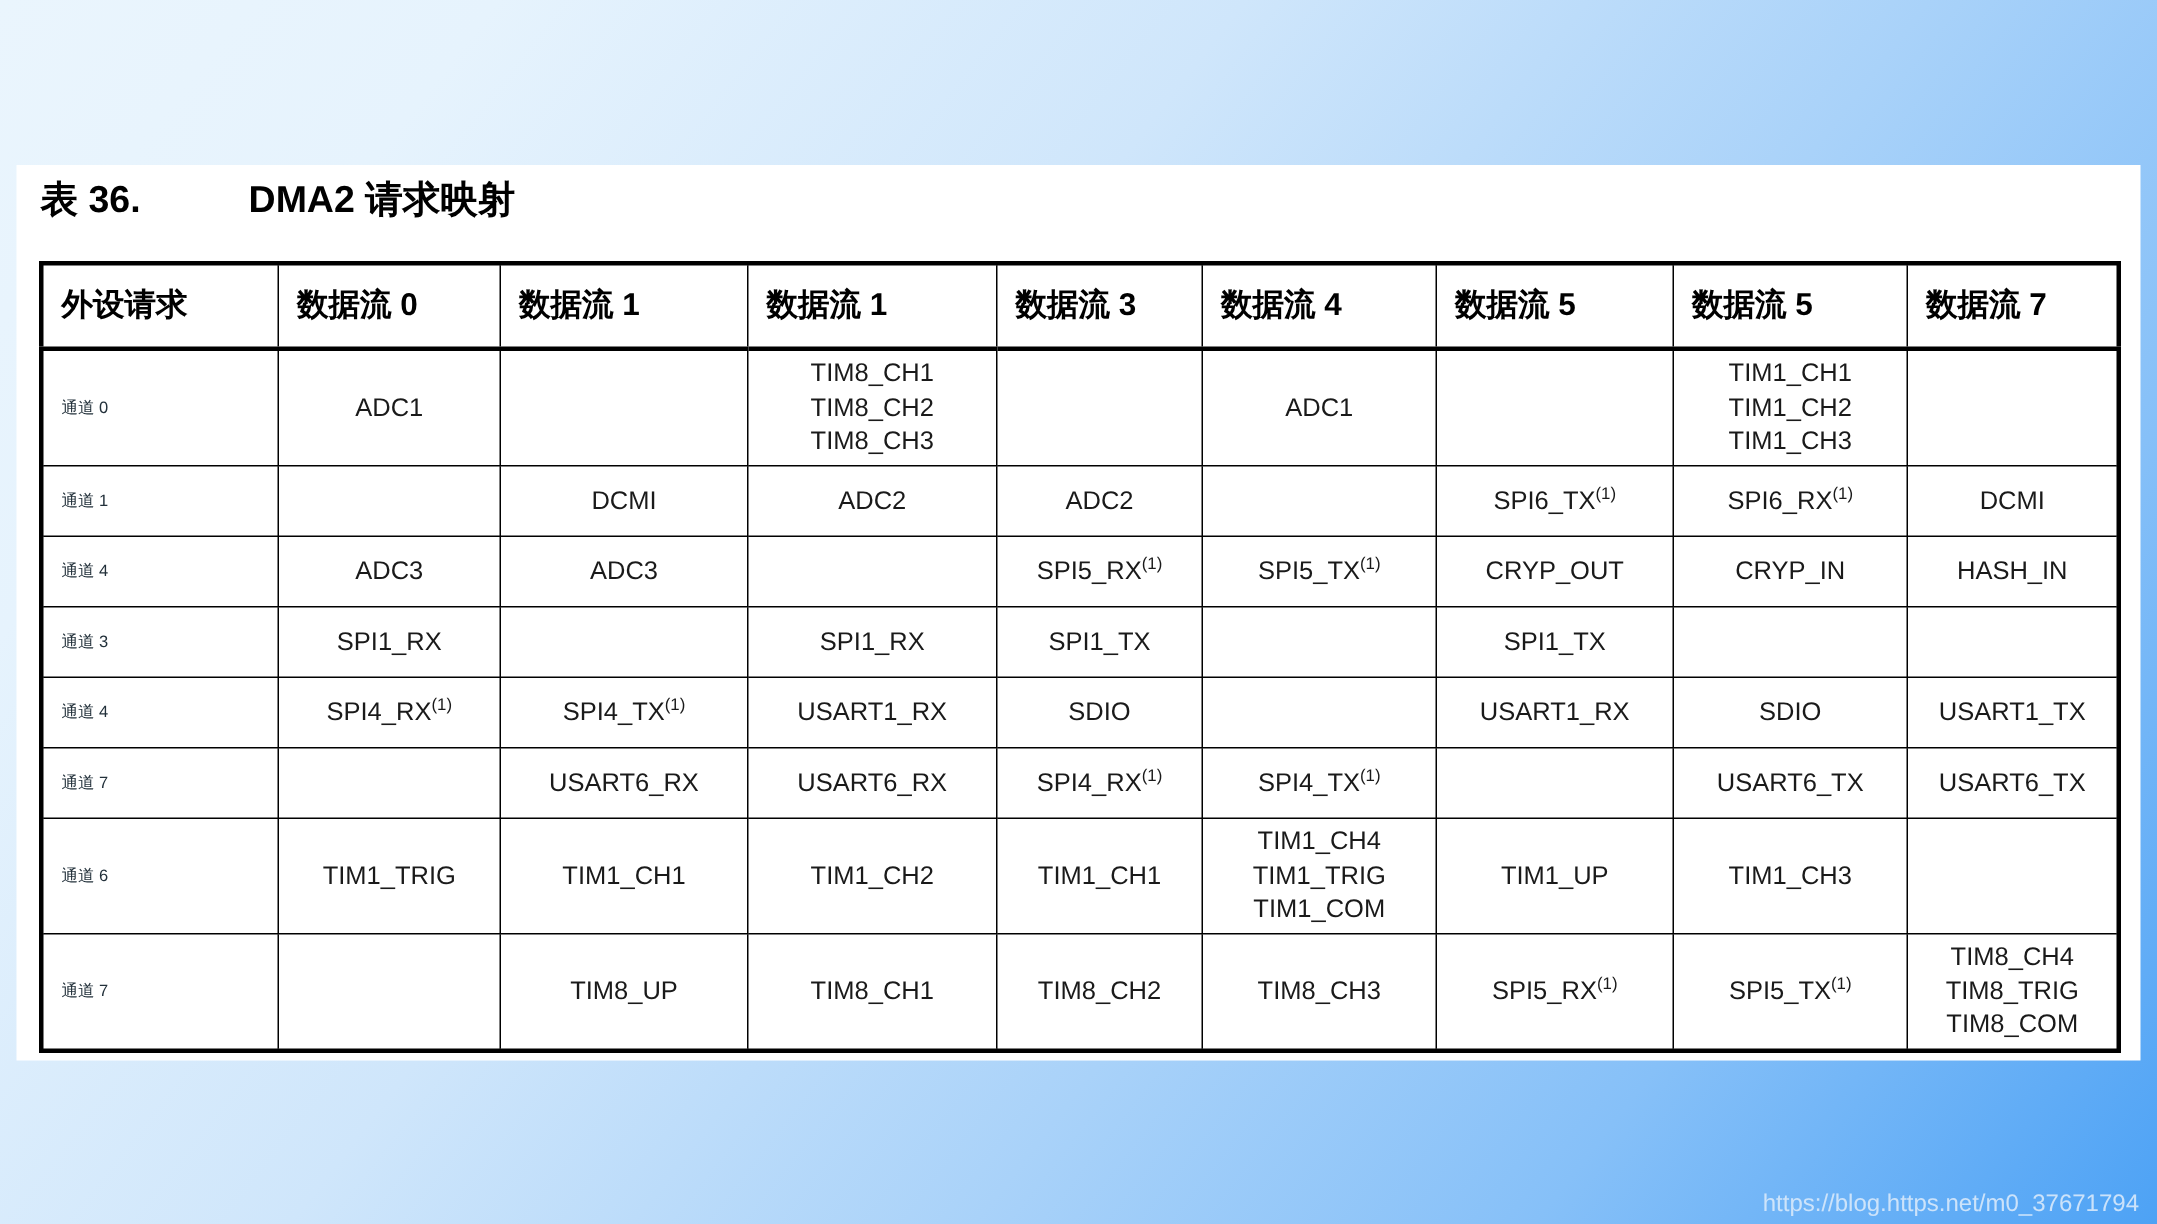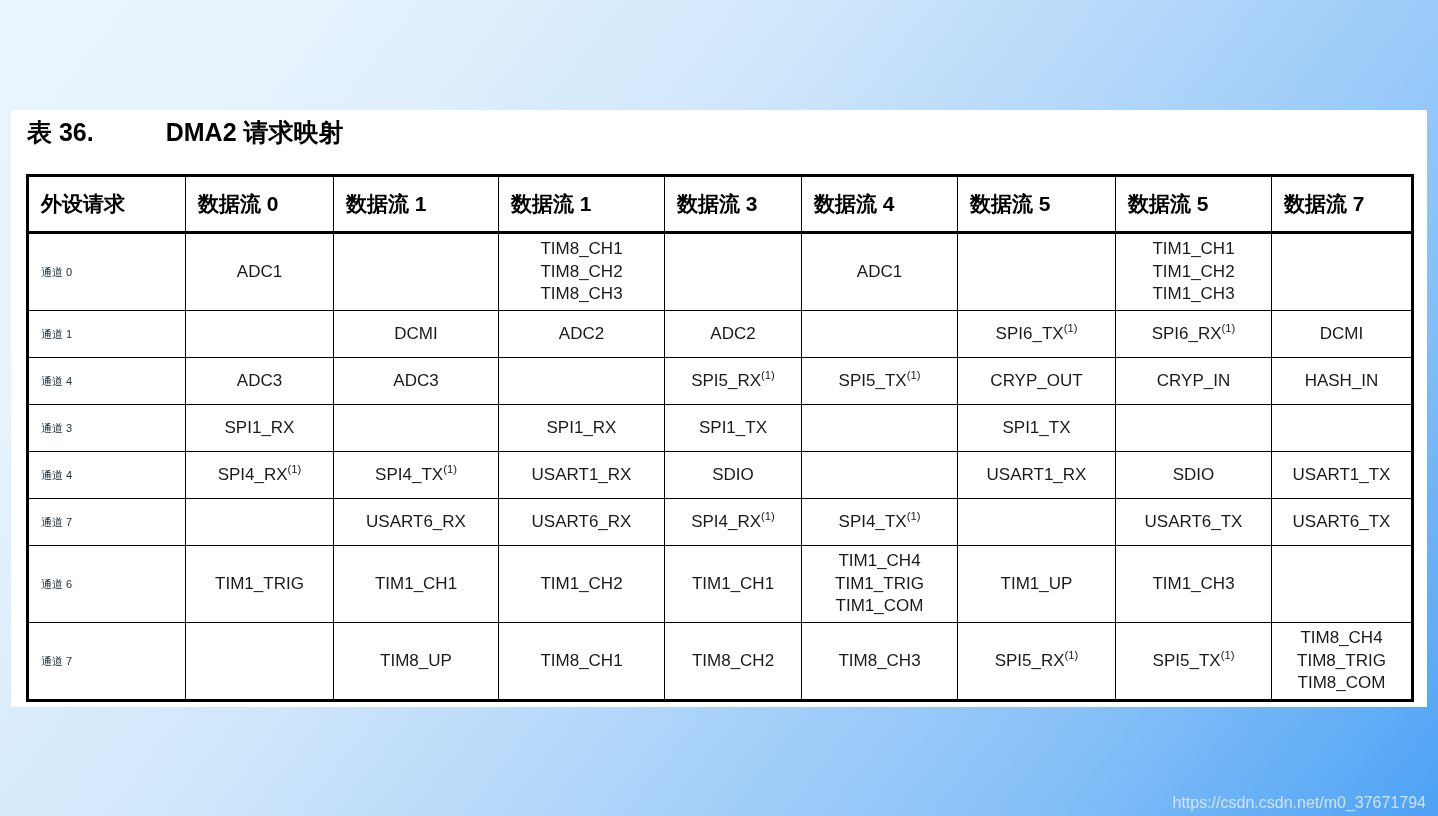--- a/index.html
+++ b/index.html
@@ -497,15 +497,15 @@
                 <span>TIM8_TRIG</span>
                 <span>TIM8_COM</span>
               </span>
             </td>
           </tr>
         </tbody>
     </table>
 
   </div>
 
-  <div id="watermark">https://csdn.csdn.net/m0_37671794</div>
+  <div id="watermark">https://blog.https.net/m0_37671794</div>
 
 </div>
 
 </body></html>

